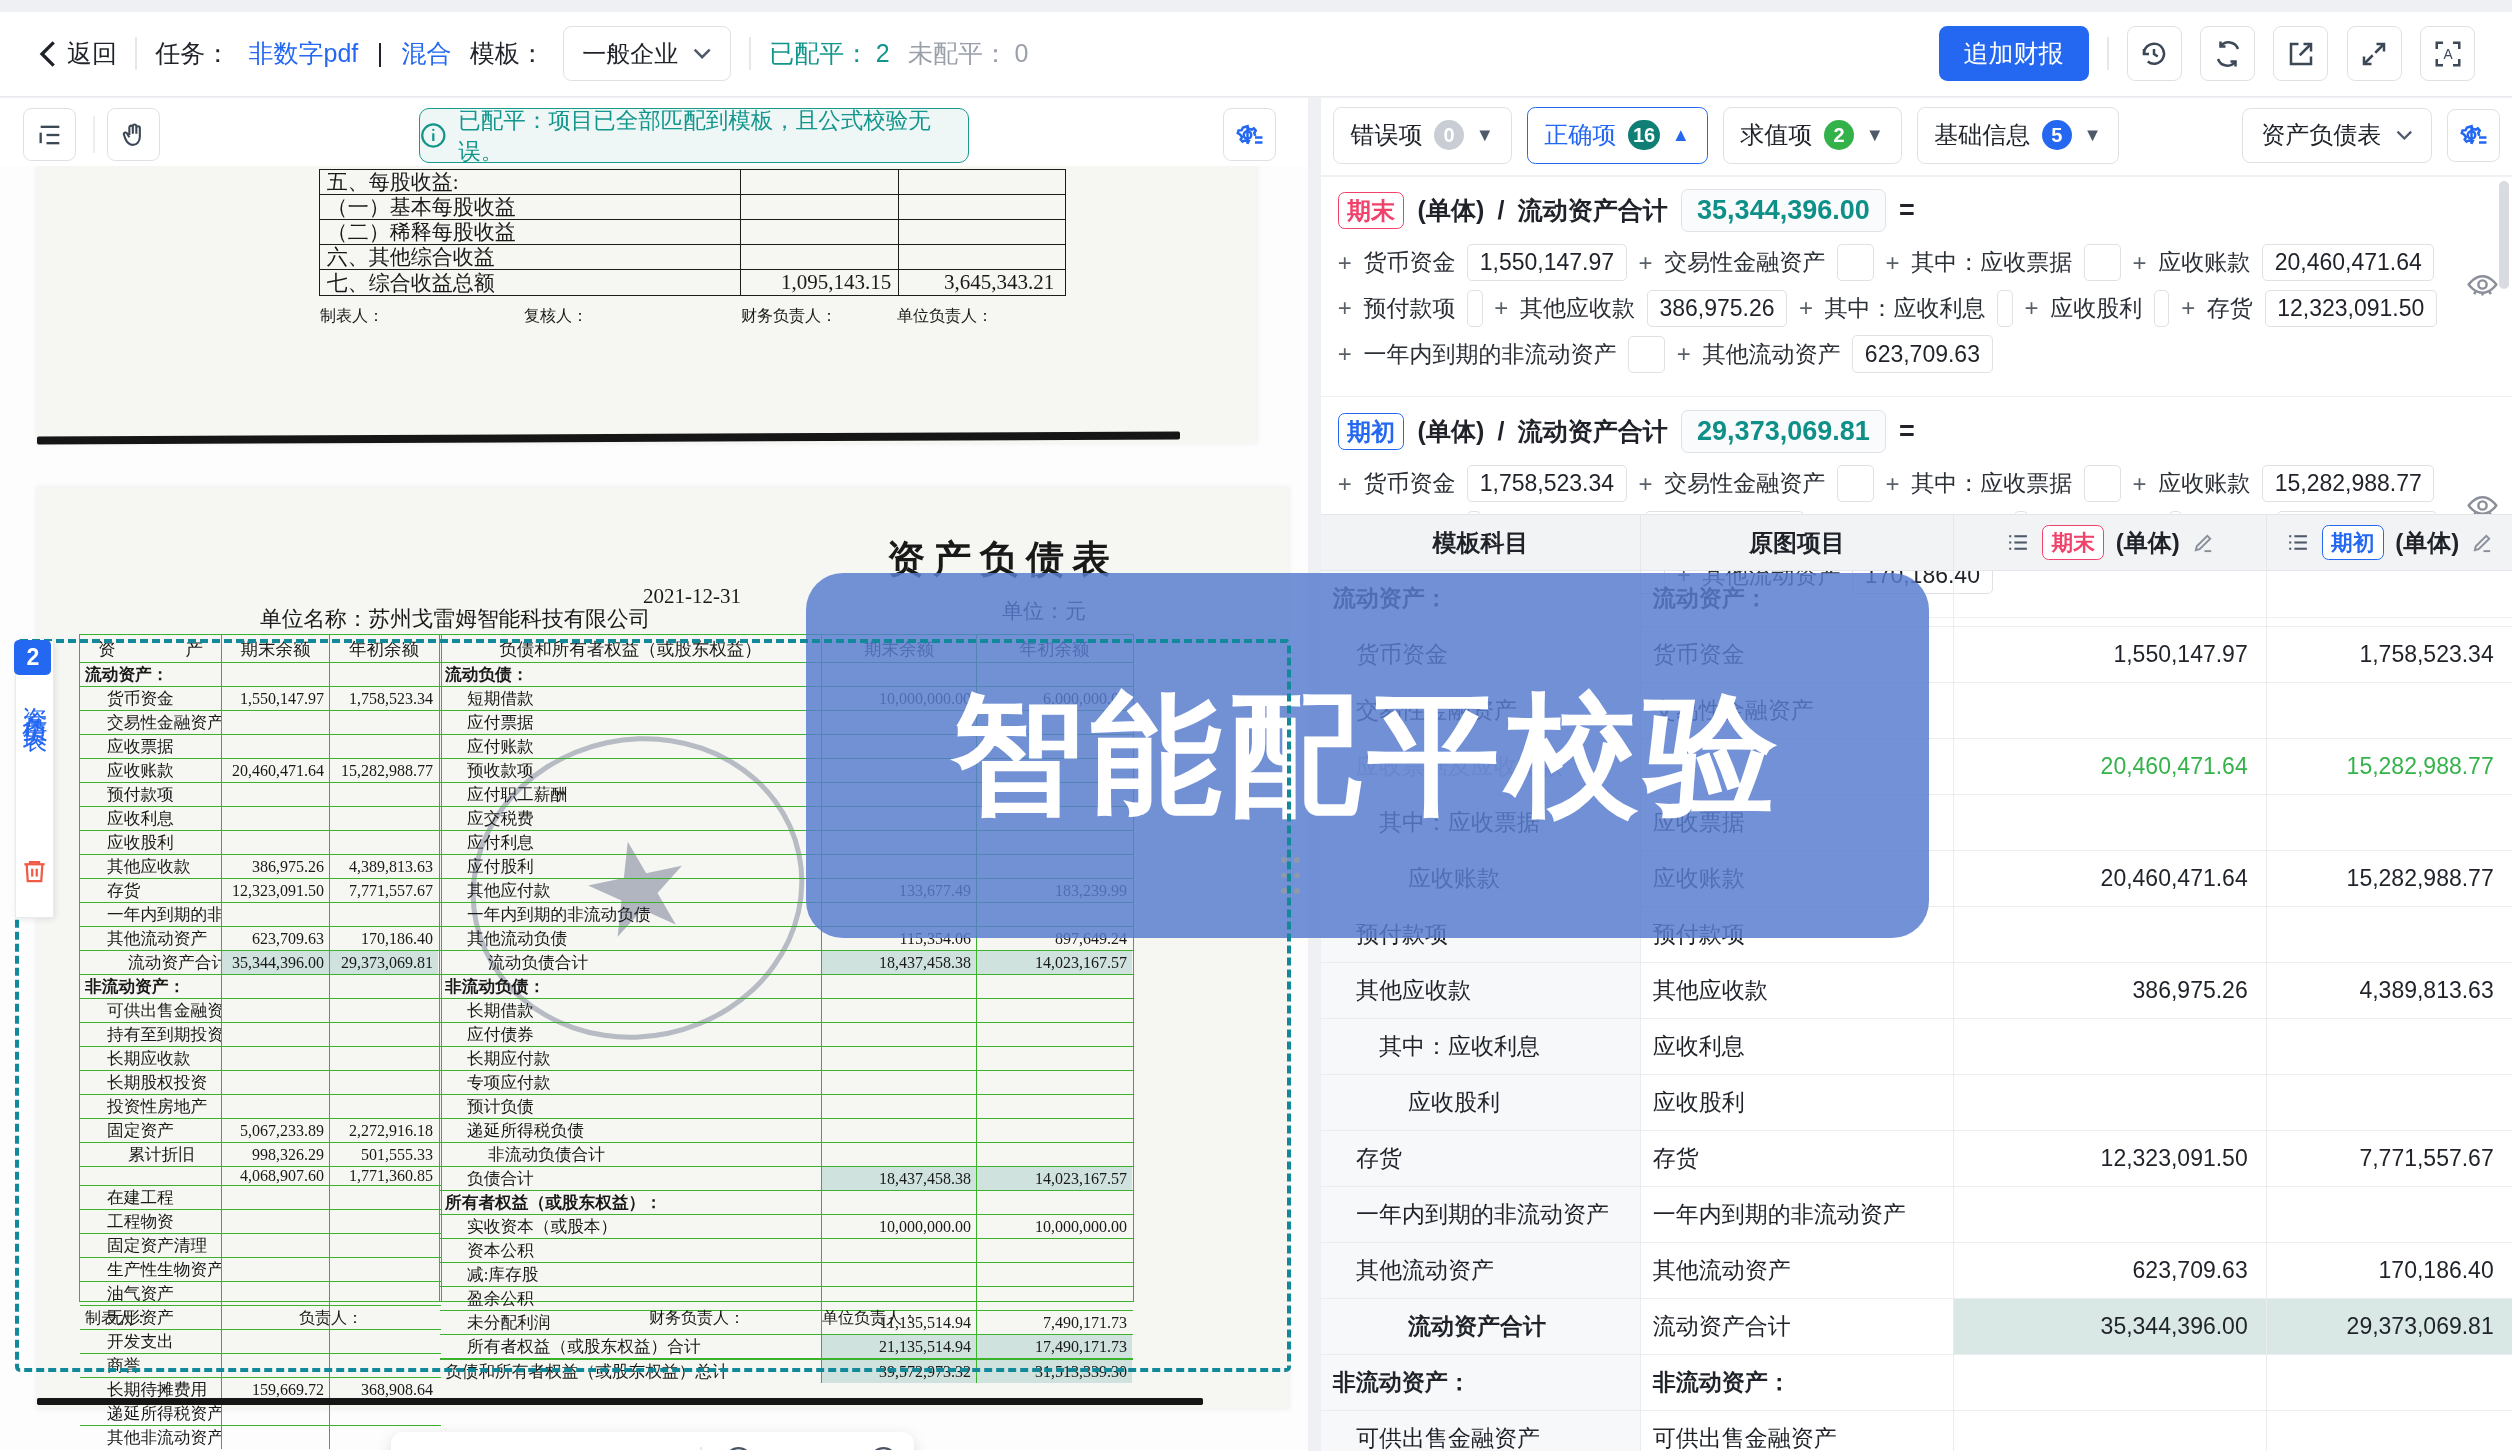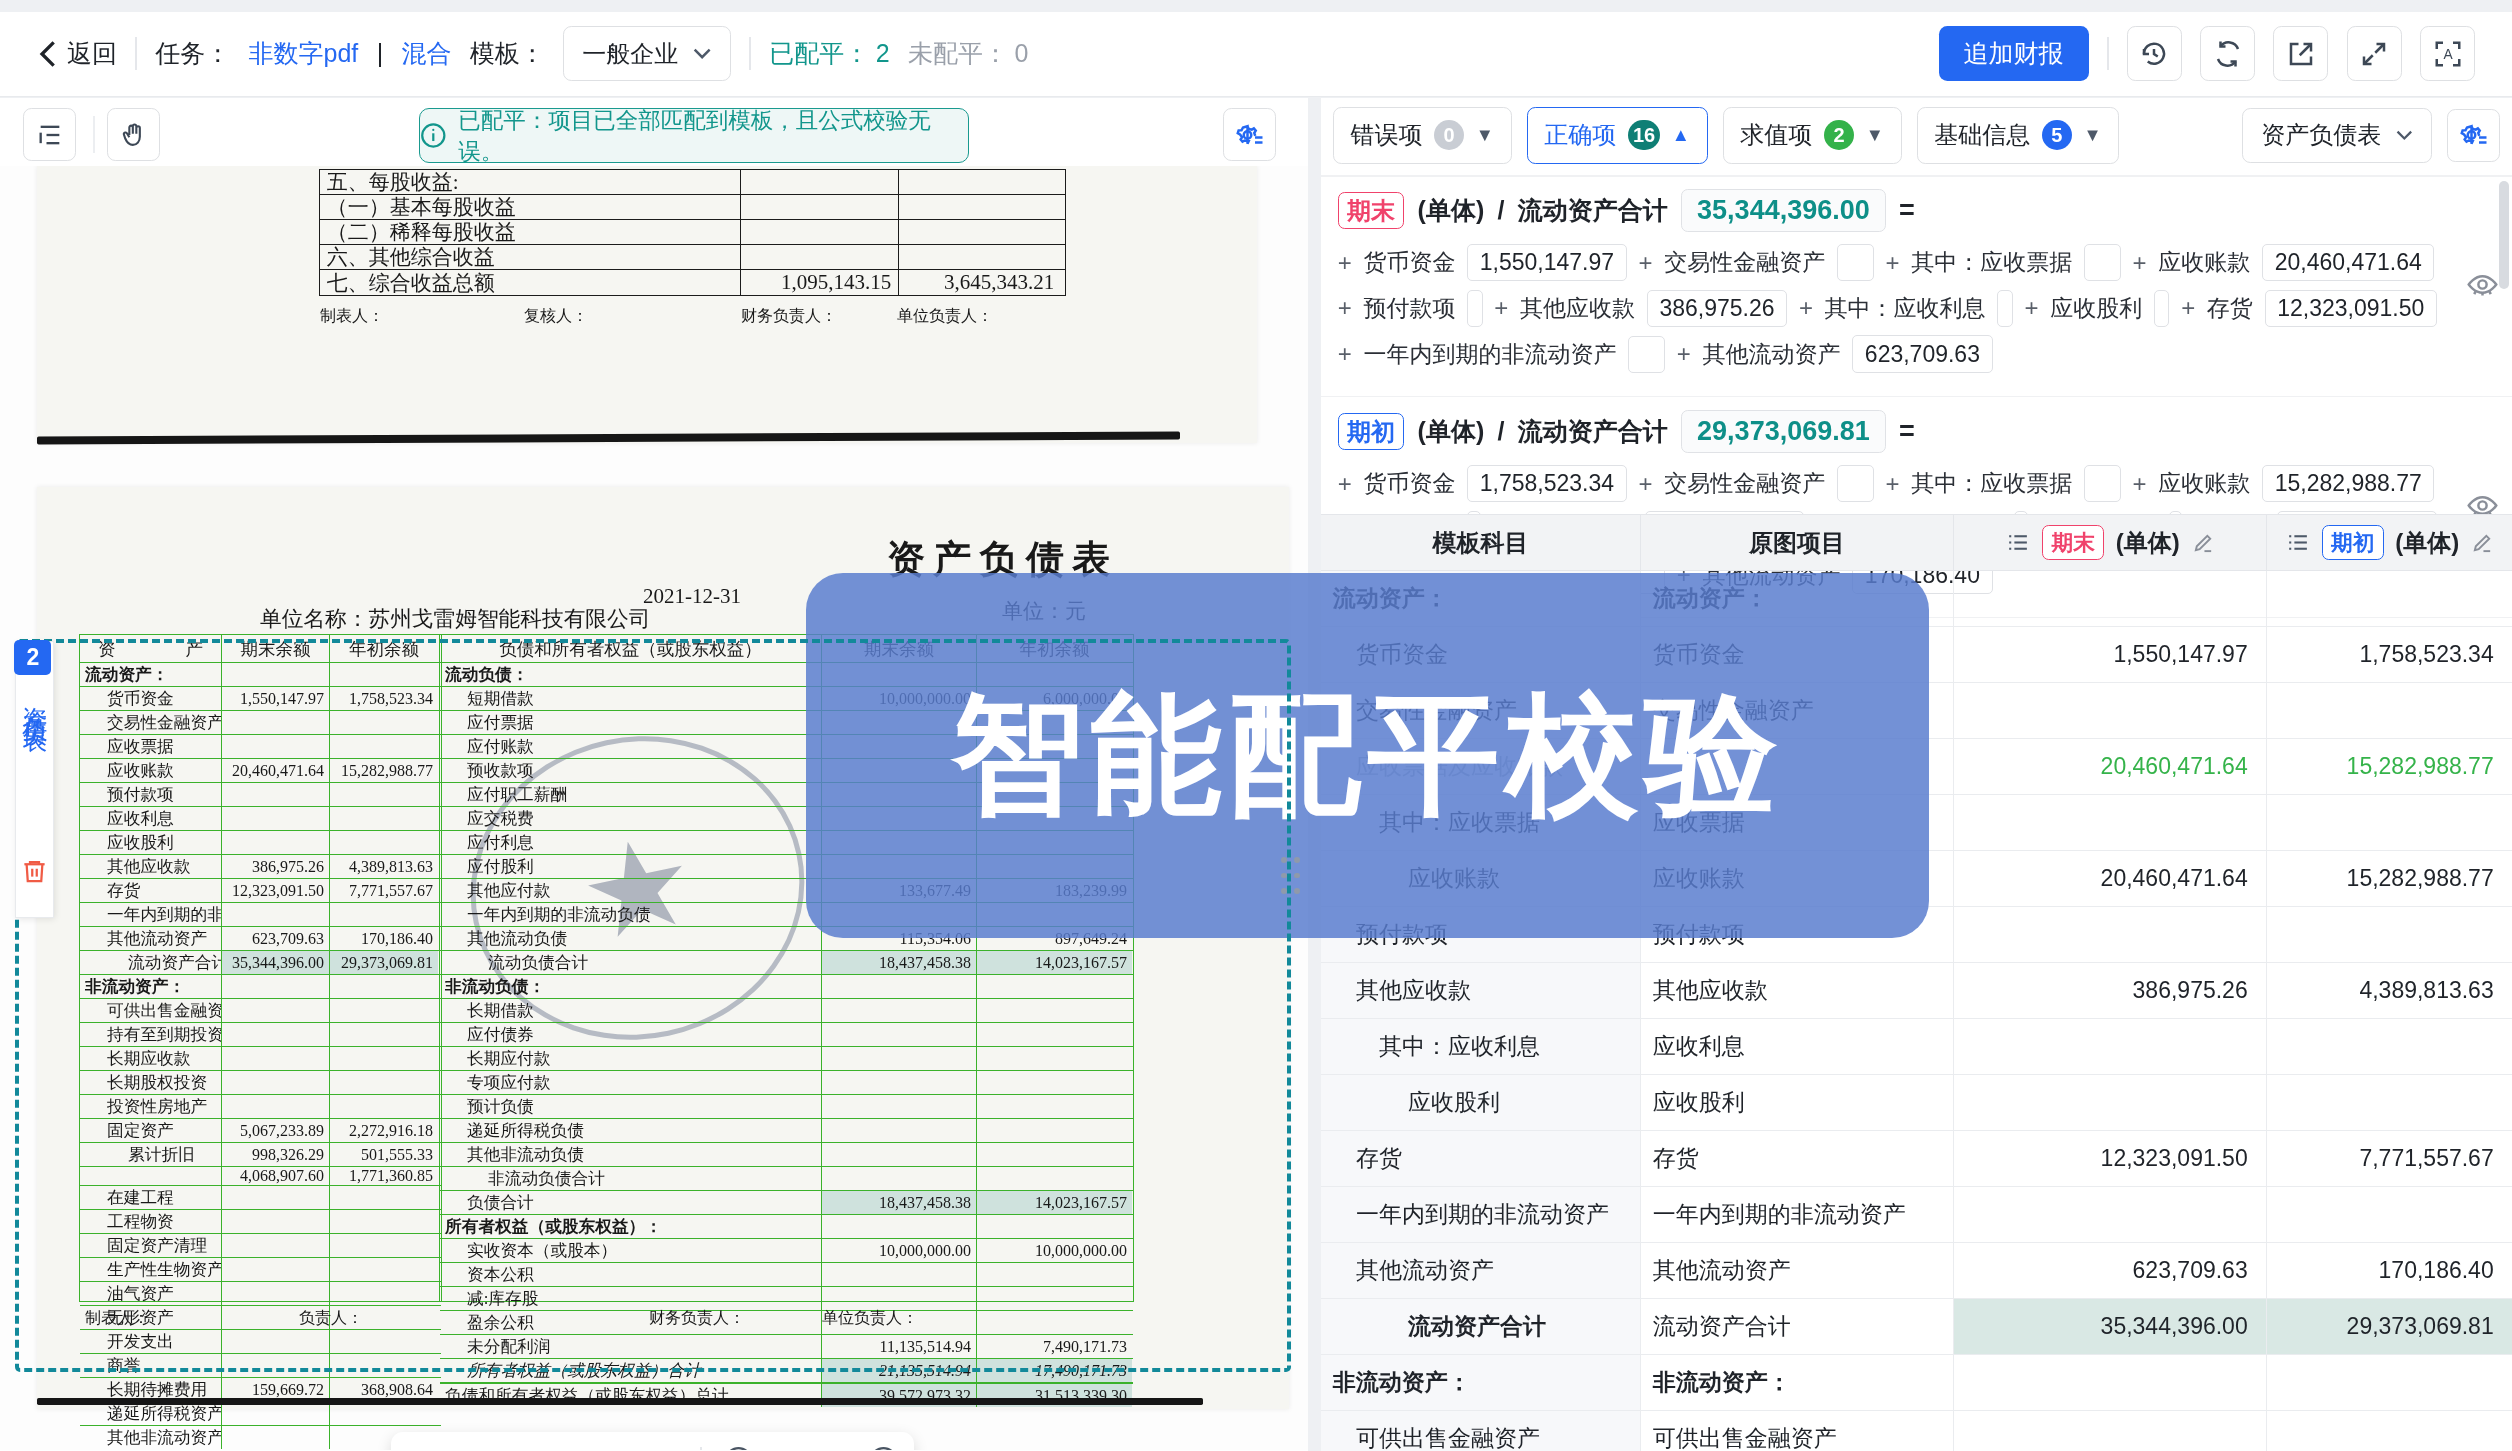--- a/index.html
+++ b/index.html
@@ -540,25 +540,20 @@
               <div class="g-cell" style="padding-left: 27px;">预计负债</div>
               <div class="g-cell g-num"></div>
               <div class="g-cell g-num"></div>
             </div>
             <div class="g-row" style="grid-template-columns: 382px 155px 155px; flex: 1 1 0%;">
               <div class="g-cell" style="padding-left: 27px;">递延所得税负债</div>
               <div class="g-cell g-num"></div>
               <div class="g-cell g-num"></div>
             </div>
             <div class="g-row" style="grid-template-columns: 382px 155px 155px; flex: 1 1 0%;">
-              <div class="g-cell" style="padding-left: 27px;">其他非流动负债</div>
-              <div class="g-cell g-num"></div>
-              <div class="g-cell g-num"></div>
-            </div>
-            <div class="g-row" style="grid-template-columns: 382px 155px 155px; flex: 1 1 0%;">
               <div class="g-cell" style="padding-left: 48px;">非流动负债合计</div>
               <div class="g-cell g-num"></div>
               <div class="g-cell g-num"></div>
             </div>
             <div class="g-row" style="grid-template-columns: 382px 155px 155px; flex: 1 1 0%;">
               <div class="g-cell" style="padding-left: 27px;">负债合计</div>
               <div class="g-cell g-num g-hl">18,437,458.38</div>
               <div class="g-cell g-num g-hl">14,023,167.57</div>
             </div>
             <div class="g-row" style="grid-template-columns: 382px 155px 155px; flex: 1 1 0%;">
@@ -584,21 +579,21 @@
             <div class="g-row" style="grid-template-columns: 382px 155px 155px; flex: 1 1 0%;">
               <div class="g-cell" style="padding-left: 27px;">盈余公积</div>
               <div class="g-cell g-num"></div>
               <div class="g-cell g-num"></div>
             </div>
             <div class="g-row" style="grid-template-columns: 382px 155px 155px; flex: 1 1 0%;">
               <div class="g-cell" style="padding-left: 27px;">未分配利润</div>
               <div class="g-cell g-num">11,135,514.94</div>
               <div class="g-cell g-num">7,490,171.73</div>
             </div>
-            <div class="g-row" style="grid-template-columns: 382px 155px 155px; flex: 1 1 0%; font-style: italic;">
+            <div class="g-row" style="grid-template-columns: 382px 155px 155px; flex: 1 1 0%;">
               <div class="g-cell" style="padding-left: 27px;">所有者权益（或股东权益）合计</div>
               <div class="g-cell g-num g-hl">21,135,514.94</div>
               <div class="g-cell g-num g-hl">17,490,171.73</div>
             </div>
             <div class="g-row" style="grid-template-columns: 382px 155px 155px; flex: 1 1 0%;">
               <div class="g-cell"></div>
               <div class="g-cell g-num"></div>
               <div class="g-cell g-num"></div>
             </div>
             <div class="g-row" style="grid-template-columns: 382px 155px 155px; flex: 1 1 0%;">

